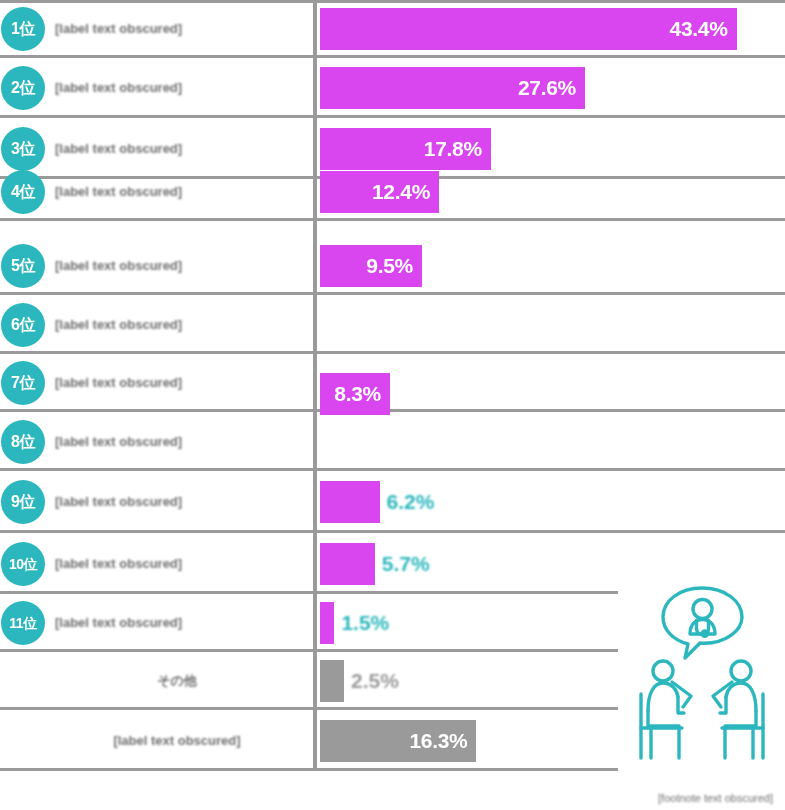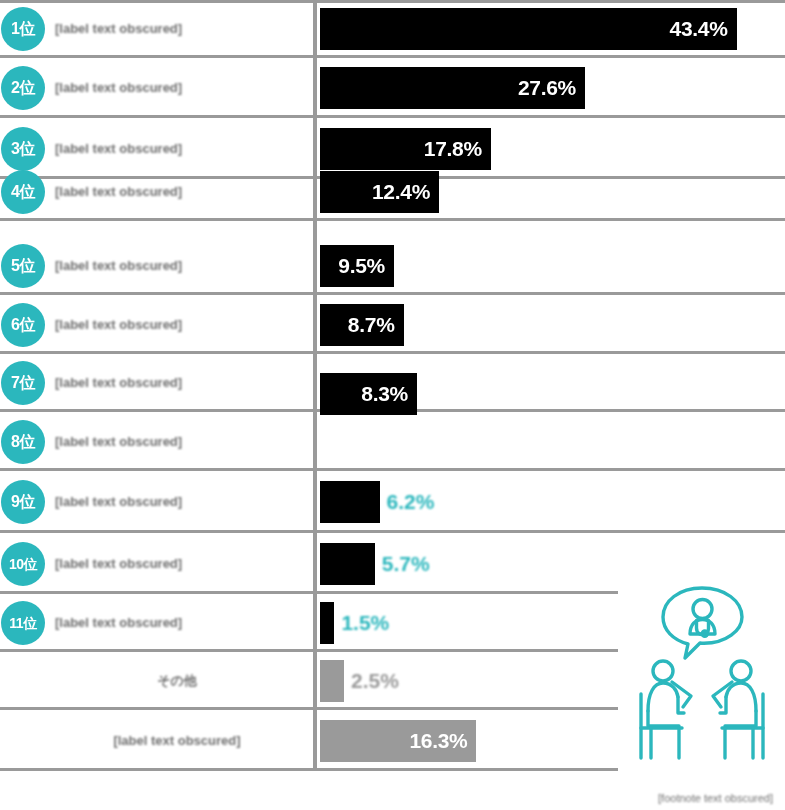--- a/index.html
+++ b/index.html
@@ -63,21 +63,21 @@
     background:#9a9a9a;
   }
 
   
   .barwrap{
     position:absolute;left:320px;top:0;height:100%;
     display:flex;align-items:center;
   }
   .bar{
     height:42px;
-    background:#000000;
+    background:#d946ef;
     display:flex;align-items:center;justify-content:flex-end;
     box-sizing:border-box;
     padding-right:9px;
   }
   .bar.gray{background:#9a9a9a;}
   .bar .val{
     color:#ffffff;font-size:21px;font-weight:bold;
     letter-spacing:-0.3px;white-space:nowrap;
   }
   .val.outside{
@@ -152,43 +152,38 @@
             <span class="val">12.4%</span>
           </div>
         </div>
       </div>
       <div class="row" style="top: 240px; height: 55px;">
         <div class="badge">5位</div>
         <div class="label">
           <span class="txt">[label text obscured]</span>
         </div>
         <div class="barwrap">
-          <div class="bar" style="width: 74px;">
+          <div class="bar" style="width: 102px;">
             <span class="val">9.5%</span>
           </div>
         </div>
       </div>
       <div class="row" style="top: 298px; height: 56px;">
         <div class="badge">6位</div>
         <div class="label">
           <span class="txt">[label text obscured]</span>
         </div>
-        <div class="barwrap">
-          <div class="bar" style="width: 83.52px;">
-            <span class="val">8.7%</span>
-          </div>
-        </div>
       </div>
       <div class="row" style="top: 357px; height: 55px;">
         <div class="badge">7位</div>
         <div class="label">
           <span class="txt">[label text obscured]</span>
         </div>
         <div class="barwrap">
-          <div class="bar" style="width: 97px; margin-top: 21px;">
+          <div class="bar" style="width: 70px; margin-top: 21px;">
             <span class="val">8.3%</span>
           </div>
         </div>
       </div>
       <div class="row" style="top: 415px; height: 56px;">
         <div class="badge">8位</div>
         <div class="label">
           <span class="txt">[label text obscured]</span>
         </div>
       </div>

